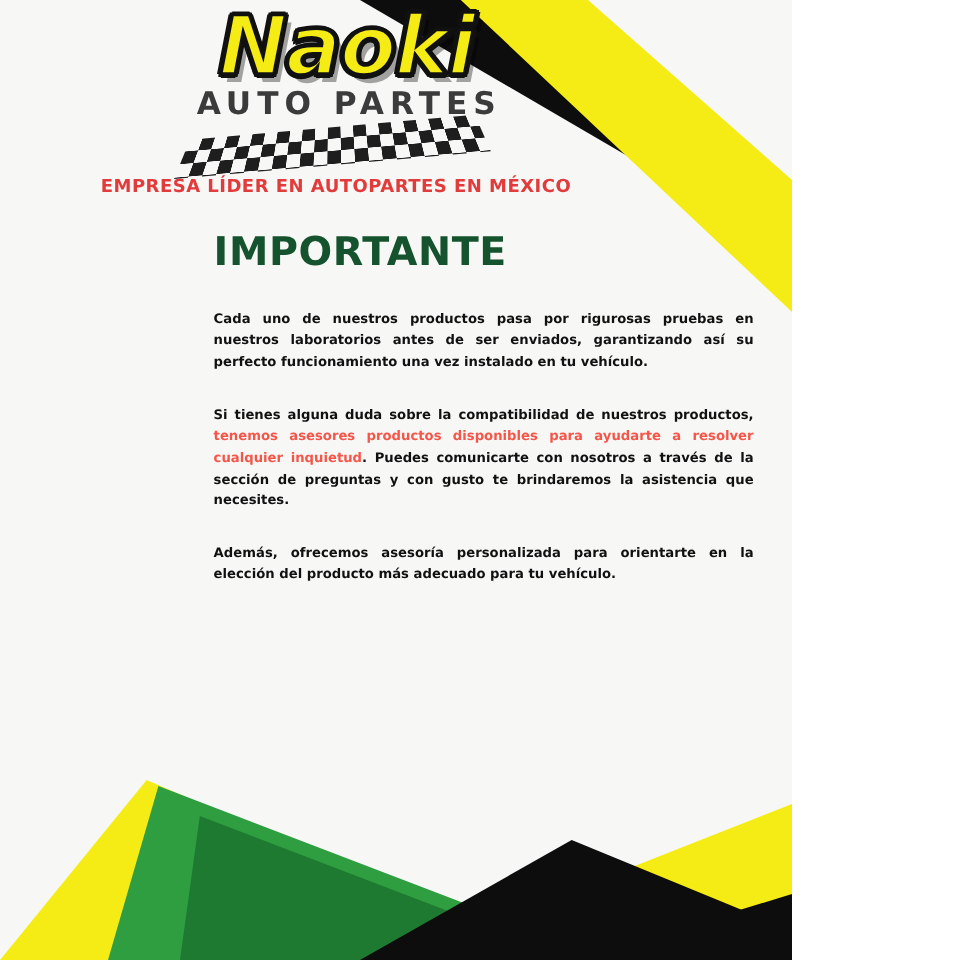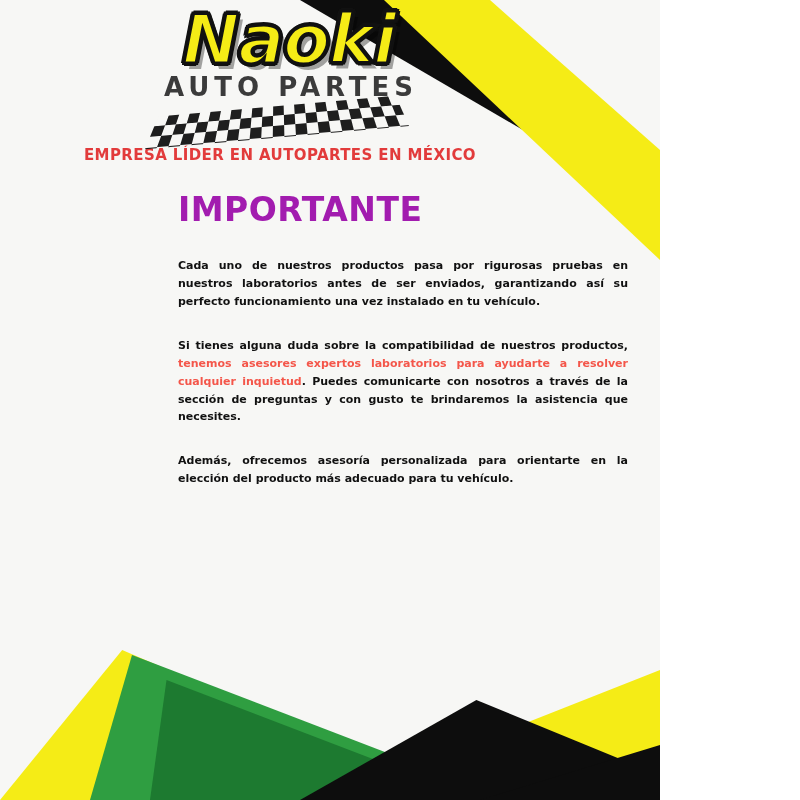--- a/index.html
+++ b/index.html
@@ -169,21 +169,21 @@
   .content {
     position: absolute;
     left: 178px;
     top: 190px;
     width: 450px;
   }
   .title {
     font-family: "DejaVu Sans", sans-serif;
     font-size: 33px;
     font-weight: bold;
-    color: #a21caf;
+    color: #14532d;
     letter-spacing: 0.5px;
     margin: 0 0 28px 0;
   }
   .para {
     font-family: "DejaVu Sans", sans-serif;
     font-size: 11px;
     font-weight: bold;
     color: #111111;
     line-height: 1.63;
     text-align: justify;
@@ -208,21 +208,21 @@
     <div class="checker"></div>
     <div class="tagline">EMPRESA LÍDER  EN AUTOPARTES EN MÉXICO</div>
   </div>
 
   <div class="content">
     <h1 class="title">IMPORTANTE</h1>
 
     <p class="para">Cada uno de nuestros productos pasa por rigurosas pruebas en nuestros laboratorios antes de ser enviados, garantizando así su perfecto funcionamiento una vez instalado en tu vehículo.</p>
 
     <p class="para">
-      <span>Si tienes alguna duda sobre la compatibilidad de nuestros productos, </span><span class="hl">tenemos asesores expertos laboratorios para ayudarte a resolver cualquier inquietud</span><span>. Puedes comunicarte con nosotros a través de la sección de preguntas y con gusto te brindaremos la asistencia que necesites.</span>
+      <span>Si tienes alguna duda sobre la compatibilidad de nuestros productos, </span><span class="hl">tenemos asesores productos disponibles para ayudarte a resolver cualquier inquietud</span><span>. Puedes comunicarte con nosotros a través de la sección de preguntas y con gusto te brindaremos la asistencia que necesites.</span>
     </p>
 
     <p class="para">Además, ofrecemos asesoría personalizada para orientarte en la elección del producto más adecuado para tu vehículo.</p>
   </div>
 
   <div class="bot-yellow-left"></div>
   <div class="bot-green"></div>
   <div class="bot-green-dark"></div>
   <div class="bot-yellow-right"></div>
   <div class="bot-black"></div>

